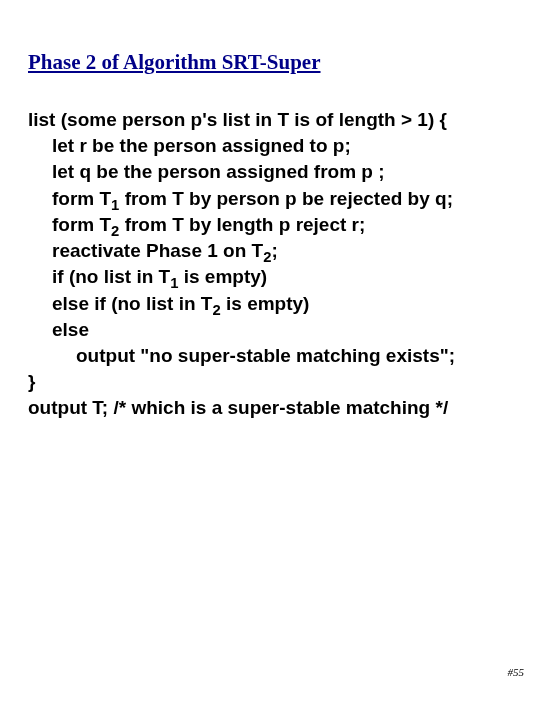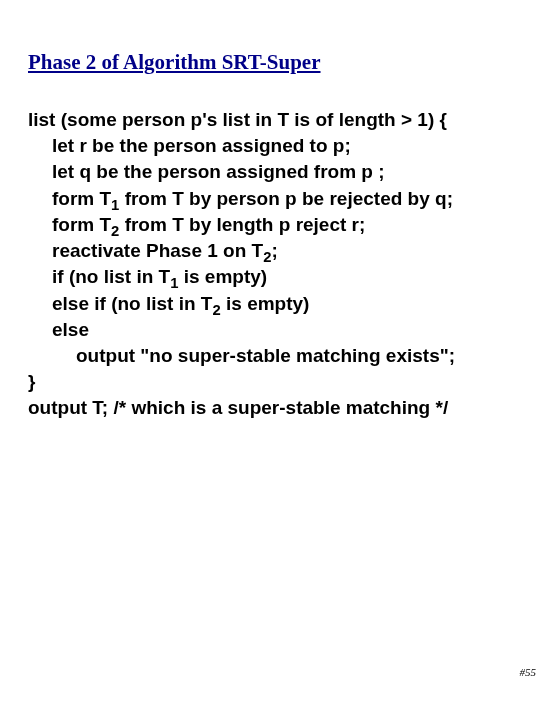--- a/index.html
+++ b/index.html
@@ -29,21 +29,21 @@
     font-weight: bold;
     font-size: 19px;
     line-height: 1.38;
   }
   .line { display: block; }
   .i1 { padding-left: 24px; }
   .i2 { padding-left: 48px; }
   .page-num {
     position: absolute;
     bottom: 42px;
-    right: 4px;
+    right: 16px;
     font-family: "Times New Roman", Times, serif;
     font-style: italic;
     font-size: 11px;
     color: #000;
   }
   sub { font-size: 0.78em; vertical-align: sub; line-height: 0; }
 </style>
 </head>
 <body>
 

